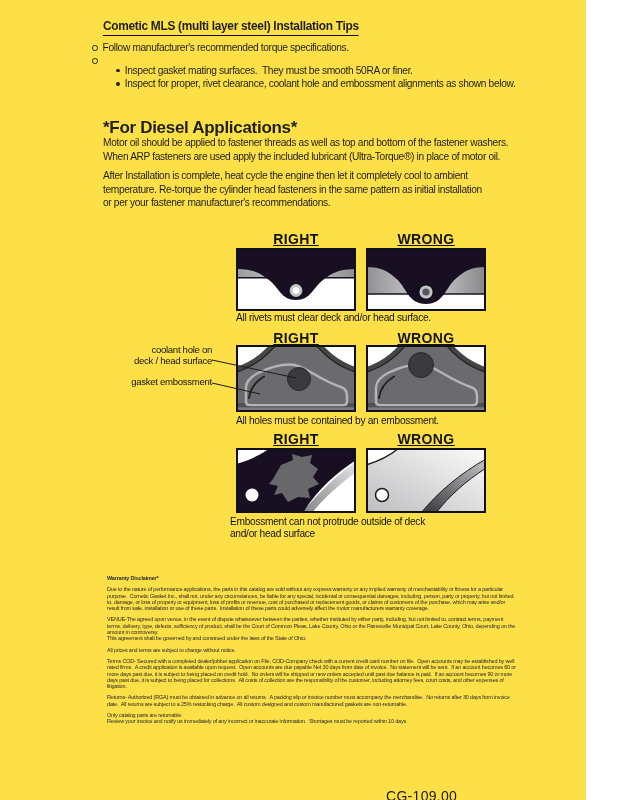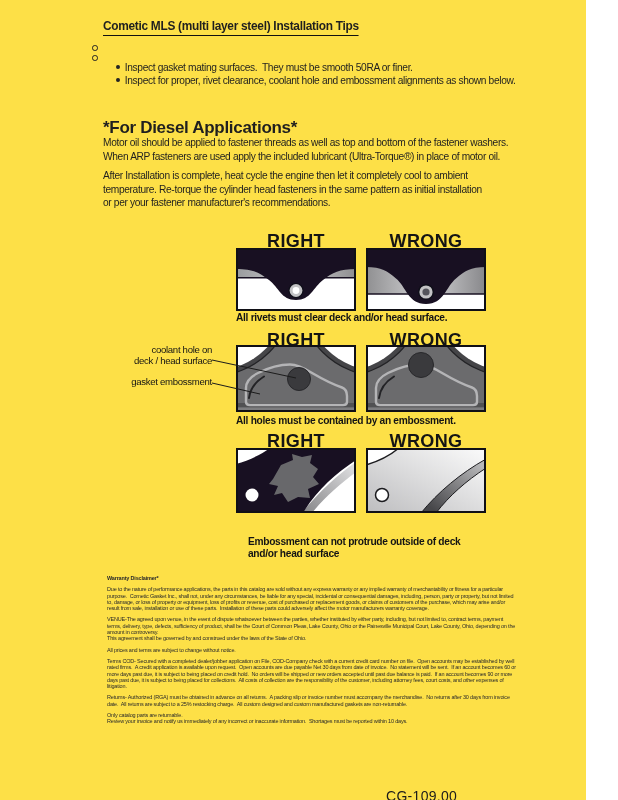--- a/index.html
+++ b/index.html
@@ -13,39 +13,40 @@
   #bullets{left:92px;top:41px;font-size:10.2px;letter-spacing:-0.35px;line-height:13.2px;}
   .brow{display:flex;align-items:flex-start;}
   .brow.sub{margin-left:24px;}
   .mk{width:3.6px;height:3.6px;border-radius:50%;border:1px solid #242424;margin:4.2px 5px 0 0;flex:none;}
   .mk.fill{background:#242424;border:none;width:3.8px;height:3.8px;margin-top:4.6px;}
   #diesel-h{left:103px;top:118px;font-size:17px;font-weight:bold;letter-spacing:-0.3px;}
   .para{font-size:10.2px;letter-spacing:-0.35px;line-height:13.6px;}
   #dp1{left:103px;top:136px;}
   #dp2{left:103px;top:169px;}
   #dp3{left:103px;top:211px;}
-  .dglabel{width:120px;text-align:center;font-size:18px;font-weight:600;letter-spacing:0.4px;color:#141414;}
-  .caption{font-size:10.2px;letter-spacing:-0.3px;line-height:11.6px;color:#141414;font-weight:700;}
+  .dglabel{width:120px;text-align:center;font-size:14px;font-weight:600;letter-spacing:0.4px;color:#141414;text-decoration:underline;}
+  .caption{font-size:10.2px;letter-spacing:-0.3px;line-height:11.6px;color:#141414;font-weight:400;}
   .sidelab{width:114px;text-align:right;font-size:9.6px;letter-spacing:-0.3px;line-height:10.8px;color:#141414;}
   svg{display:block;}
   #warranty{left:107px;top:575px;width:410px;font-size:5.5px;letter-spacing:-0.18px;line-height:6.3px;color:#2a2a2a;}
   #warranty .wh{font-weight:bold;margin-bottom:5px;}
   #warranty p{margin:0 0 5px 0;}
   #pagenum{left:386px;top:788px;font-size:14px;letter-spacing:0.3px;color:#1b1b1b;}
 </style>
 </head>
 <body>
 
 <div id="page">
 
   <div id="title" class="abs">Cometic MLS (multi layer steel) Installation Tips</div>
 
   <div id="bullets" class="abs">
     <div class="brow">
         <span class="mk"></span>
+        <span class="prex">Follow manufacturer's recommended torque specifications.</span>
       </div>
     <div class="brow">
         <span class="mk"></span>
       </div>
     <div class="brow sub">
         <span class="mk fill"></span>
         <span class="prex">Inspect gasket mating surfaces.  They must be smooth 50RA or finer.</span>
       </div>
     <div class="brow sub">
         <span class="mk fill"></span>
@@ -187,21 +188,21 @@
       </linearGradient>
     </defs>
     <rect width="120" height="65" fill="url(#g3b)"></rect>
     <path d="M0,0 H33 C24,7.5 12,13.5 0,17 Z" fill="#ffffff"></path>
     <path d="M33,0 C24,7.5 12,13.5 0,17" stroke="#1c1c1f" stroke-width="1.4" fill="none"></path>
     <path d="M55,65 C72,44 95,25 120,11 L120,20 C100,33 83,48 70,65 Z" fill="url(#g3c)" stroke="#1c1c1f" stroke-width="1"></path>
     <circle cx="16" cy="47" r="6.5" fill="#ffffff" stroke="#1c1c1f" stroke-width="1.5"></circle>
     <rect x="1" y="1" width="118" height="63" fill="none" stroke="#101016" stroke-width="2"></rect>
   </svg>
 
-  <div class="abs caption pre" style="left:248px;top:516px;margin-top:20px;">Embossment can not protrude outside of deck
+  <div class="abs caption pre" style="left:230px;top:516px;">Embossment can not protrude outside of deck
 and/or head surface</div>
 
   <div id="warranty" class="abs">
     <div class="wh">Warranty Disclaimer*</div>
     <p class="pre">Due to the nature of performance applications, the parts in this catalog are sold without any express warranty or any implied warranty of merchantability or fitness for a particular purpose.  Cometic Gasket Inc., shall not, under any circumstances, be liable for any special, incidental or consequential damages, including, person, party or property, but not limited to, damage, or loss of property or equipment, loss of profits or revenue, cost of purchased or replacement goods, or claims of customers of the purchase, which may arise and/or result from sale, installation or use of these parts.  Installation of these parts could adversely affect the motor manufacturers warranty coverage.</p>
     <p class="pre">VENUE-The agreed upon venue, in the event of dispute whatsoever between the parties, whether instituted by either party, including, but not limited to, contract terms, payment terms, delivery, type, defects, sufficiency of product, shall be the Court of Common Pleas, Lake County, Ohio or the Painesville Municipal Court, Lake County, Ohio, depending on the amount in controversy.
 This agreement shall be governed by and construed under the laws of the State of Ohio.</p>
     <p class="pre">All prices and terms are subject to change without notice.</p>
     <p class="pre">Terms COD- Secured with a completed dealer/jobber application on File, COD-Company check with a current credit card number on file.  Open accounts may be established by well rated firms.  A credit application is available upon request.  Open accounts are due payable Net 30 days from date of invoice.  No statement will be sent.  If an account becomes 60 or more days past due, it is subject to being placed on credit hold.  No orders will be shipped or new orders accepted until past due balance is paid.  If an account becomes 90 or more days past due, it is subject to being placed for collections.  All costs of collection are the responsibility of the customer, including attorney fees, court costs, and other expenses of litigation.</p>
     <p class="pre">Returns- Authorized (RGA) must be obtained in advance on all returns.  A packing slip or invoice number must accompany the merchandise.  No returns after 30 days from invoice date.  All returns are subject to a 25% restocking charge.  All custom designed and custom manufactured gaskets are non-returnable.</p>

